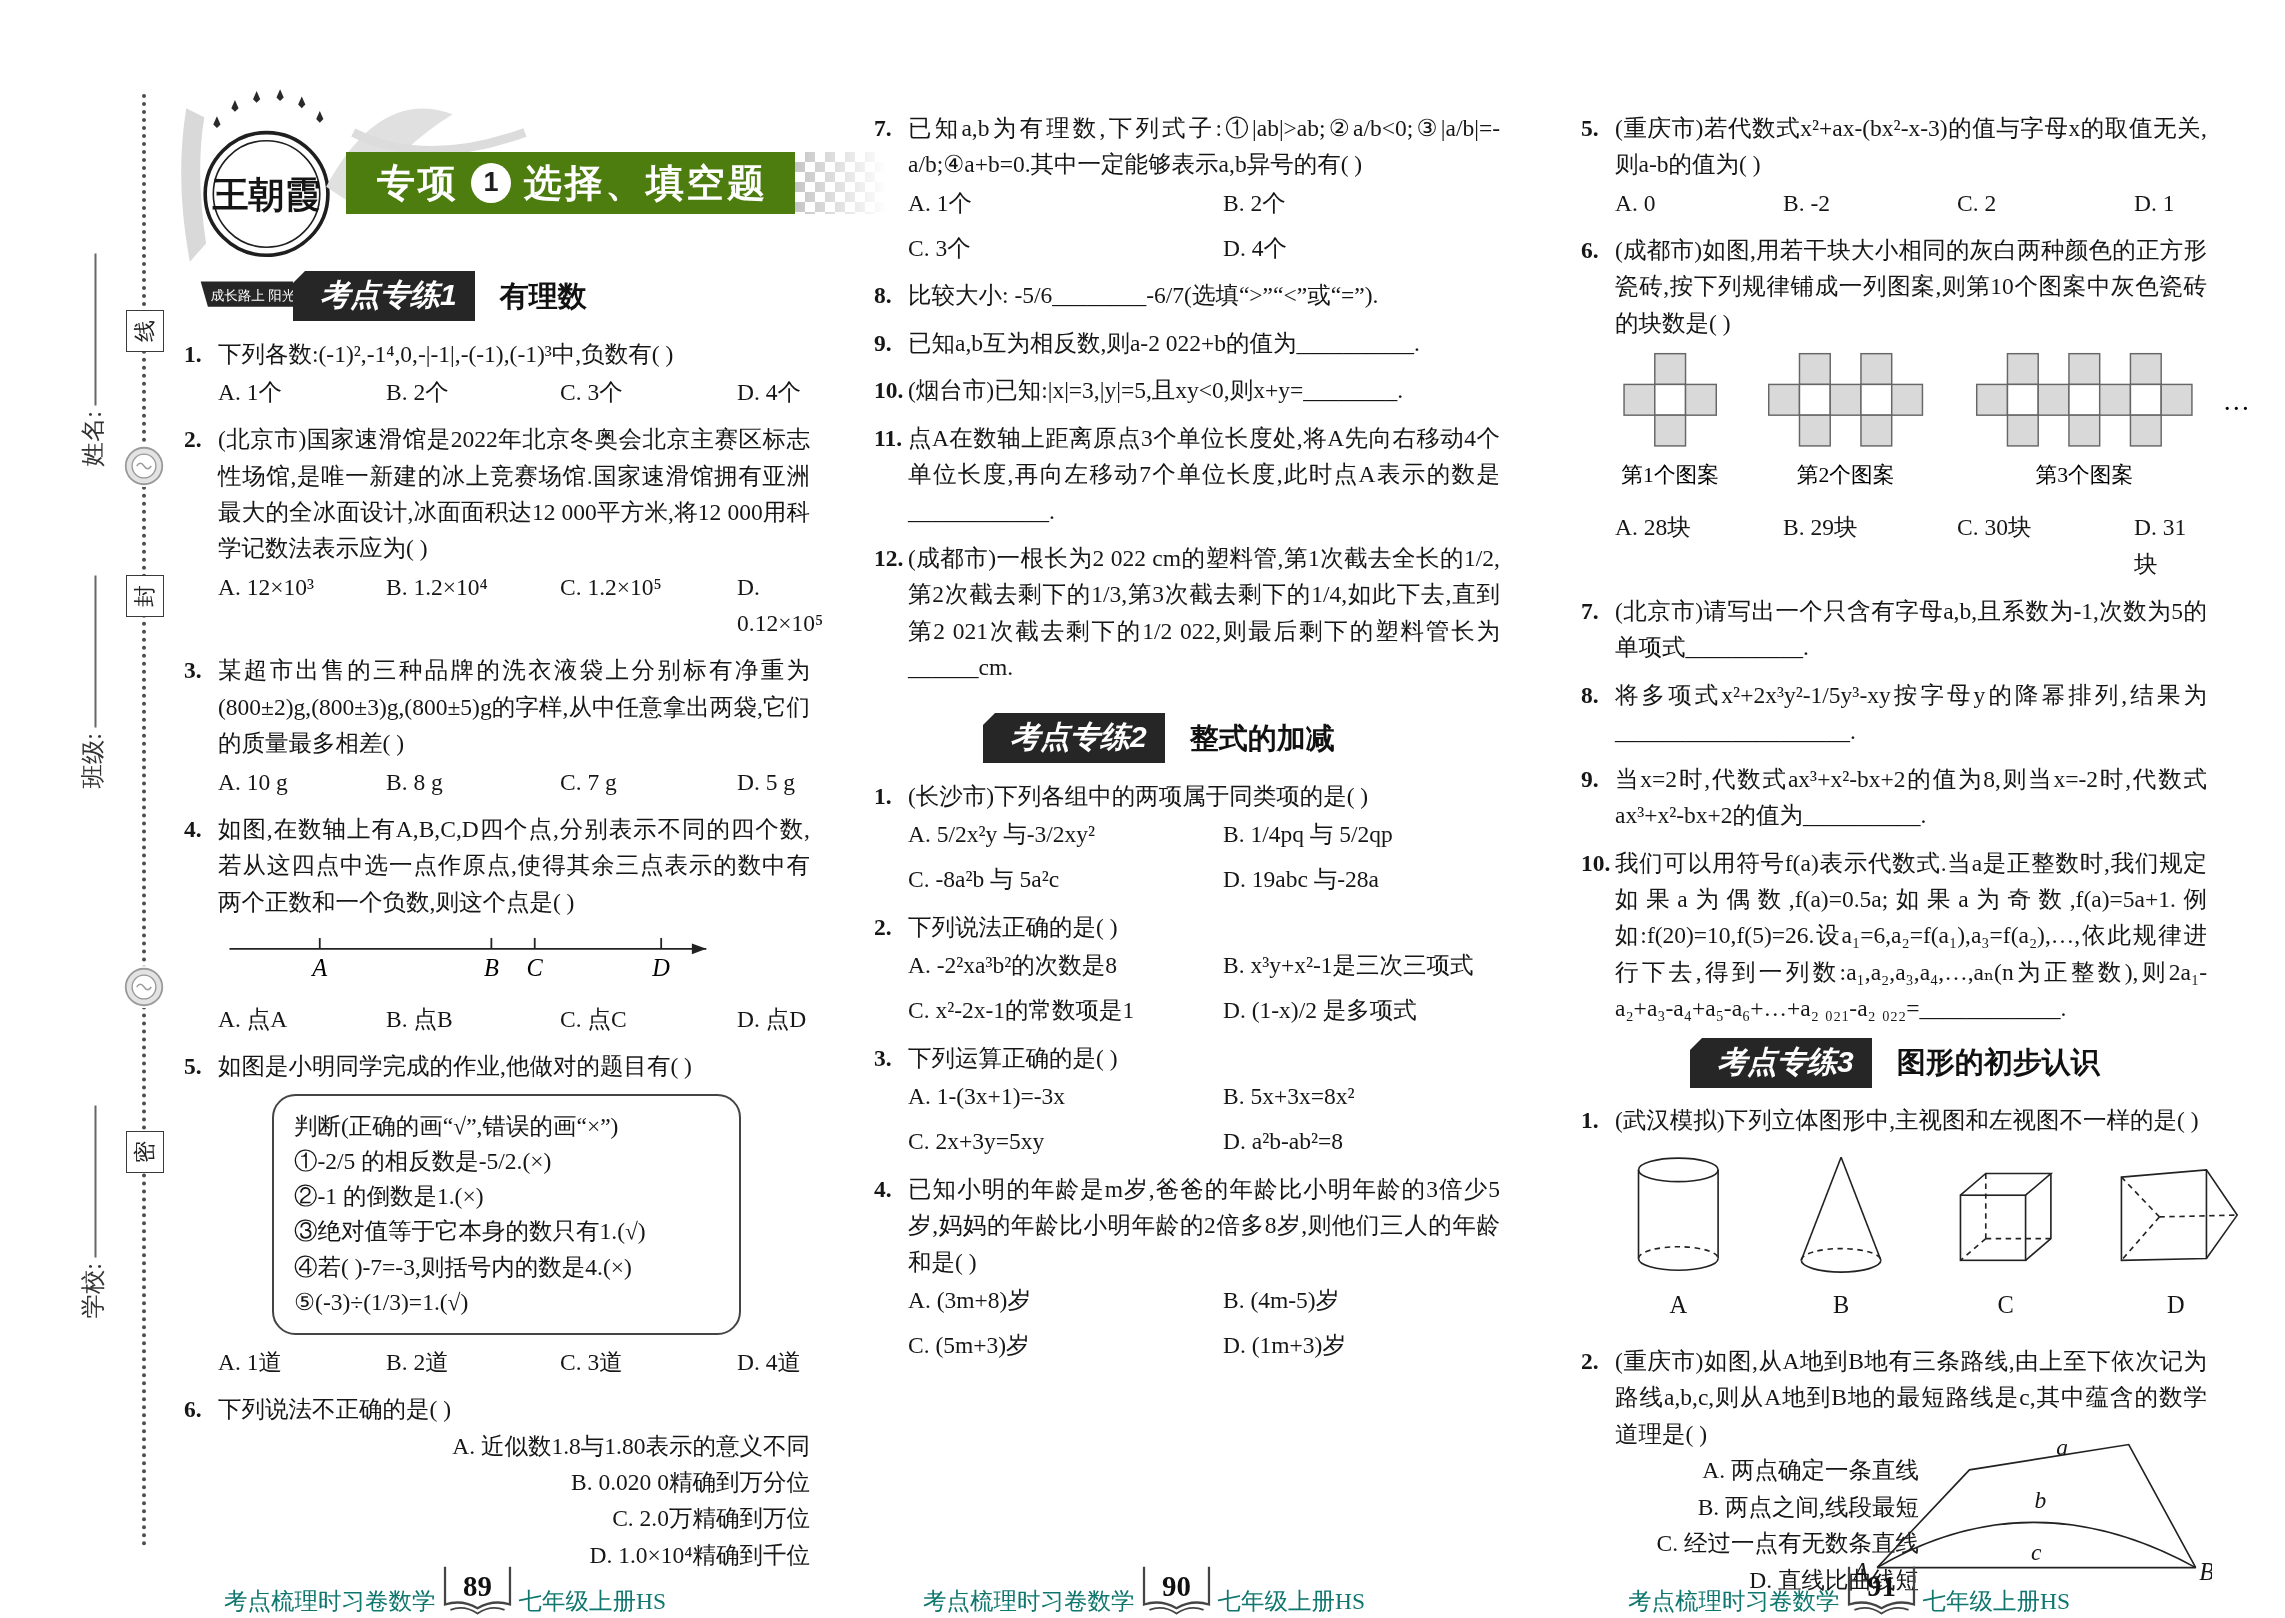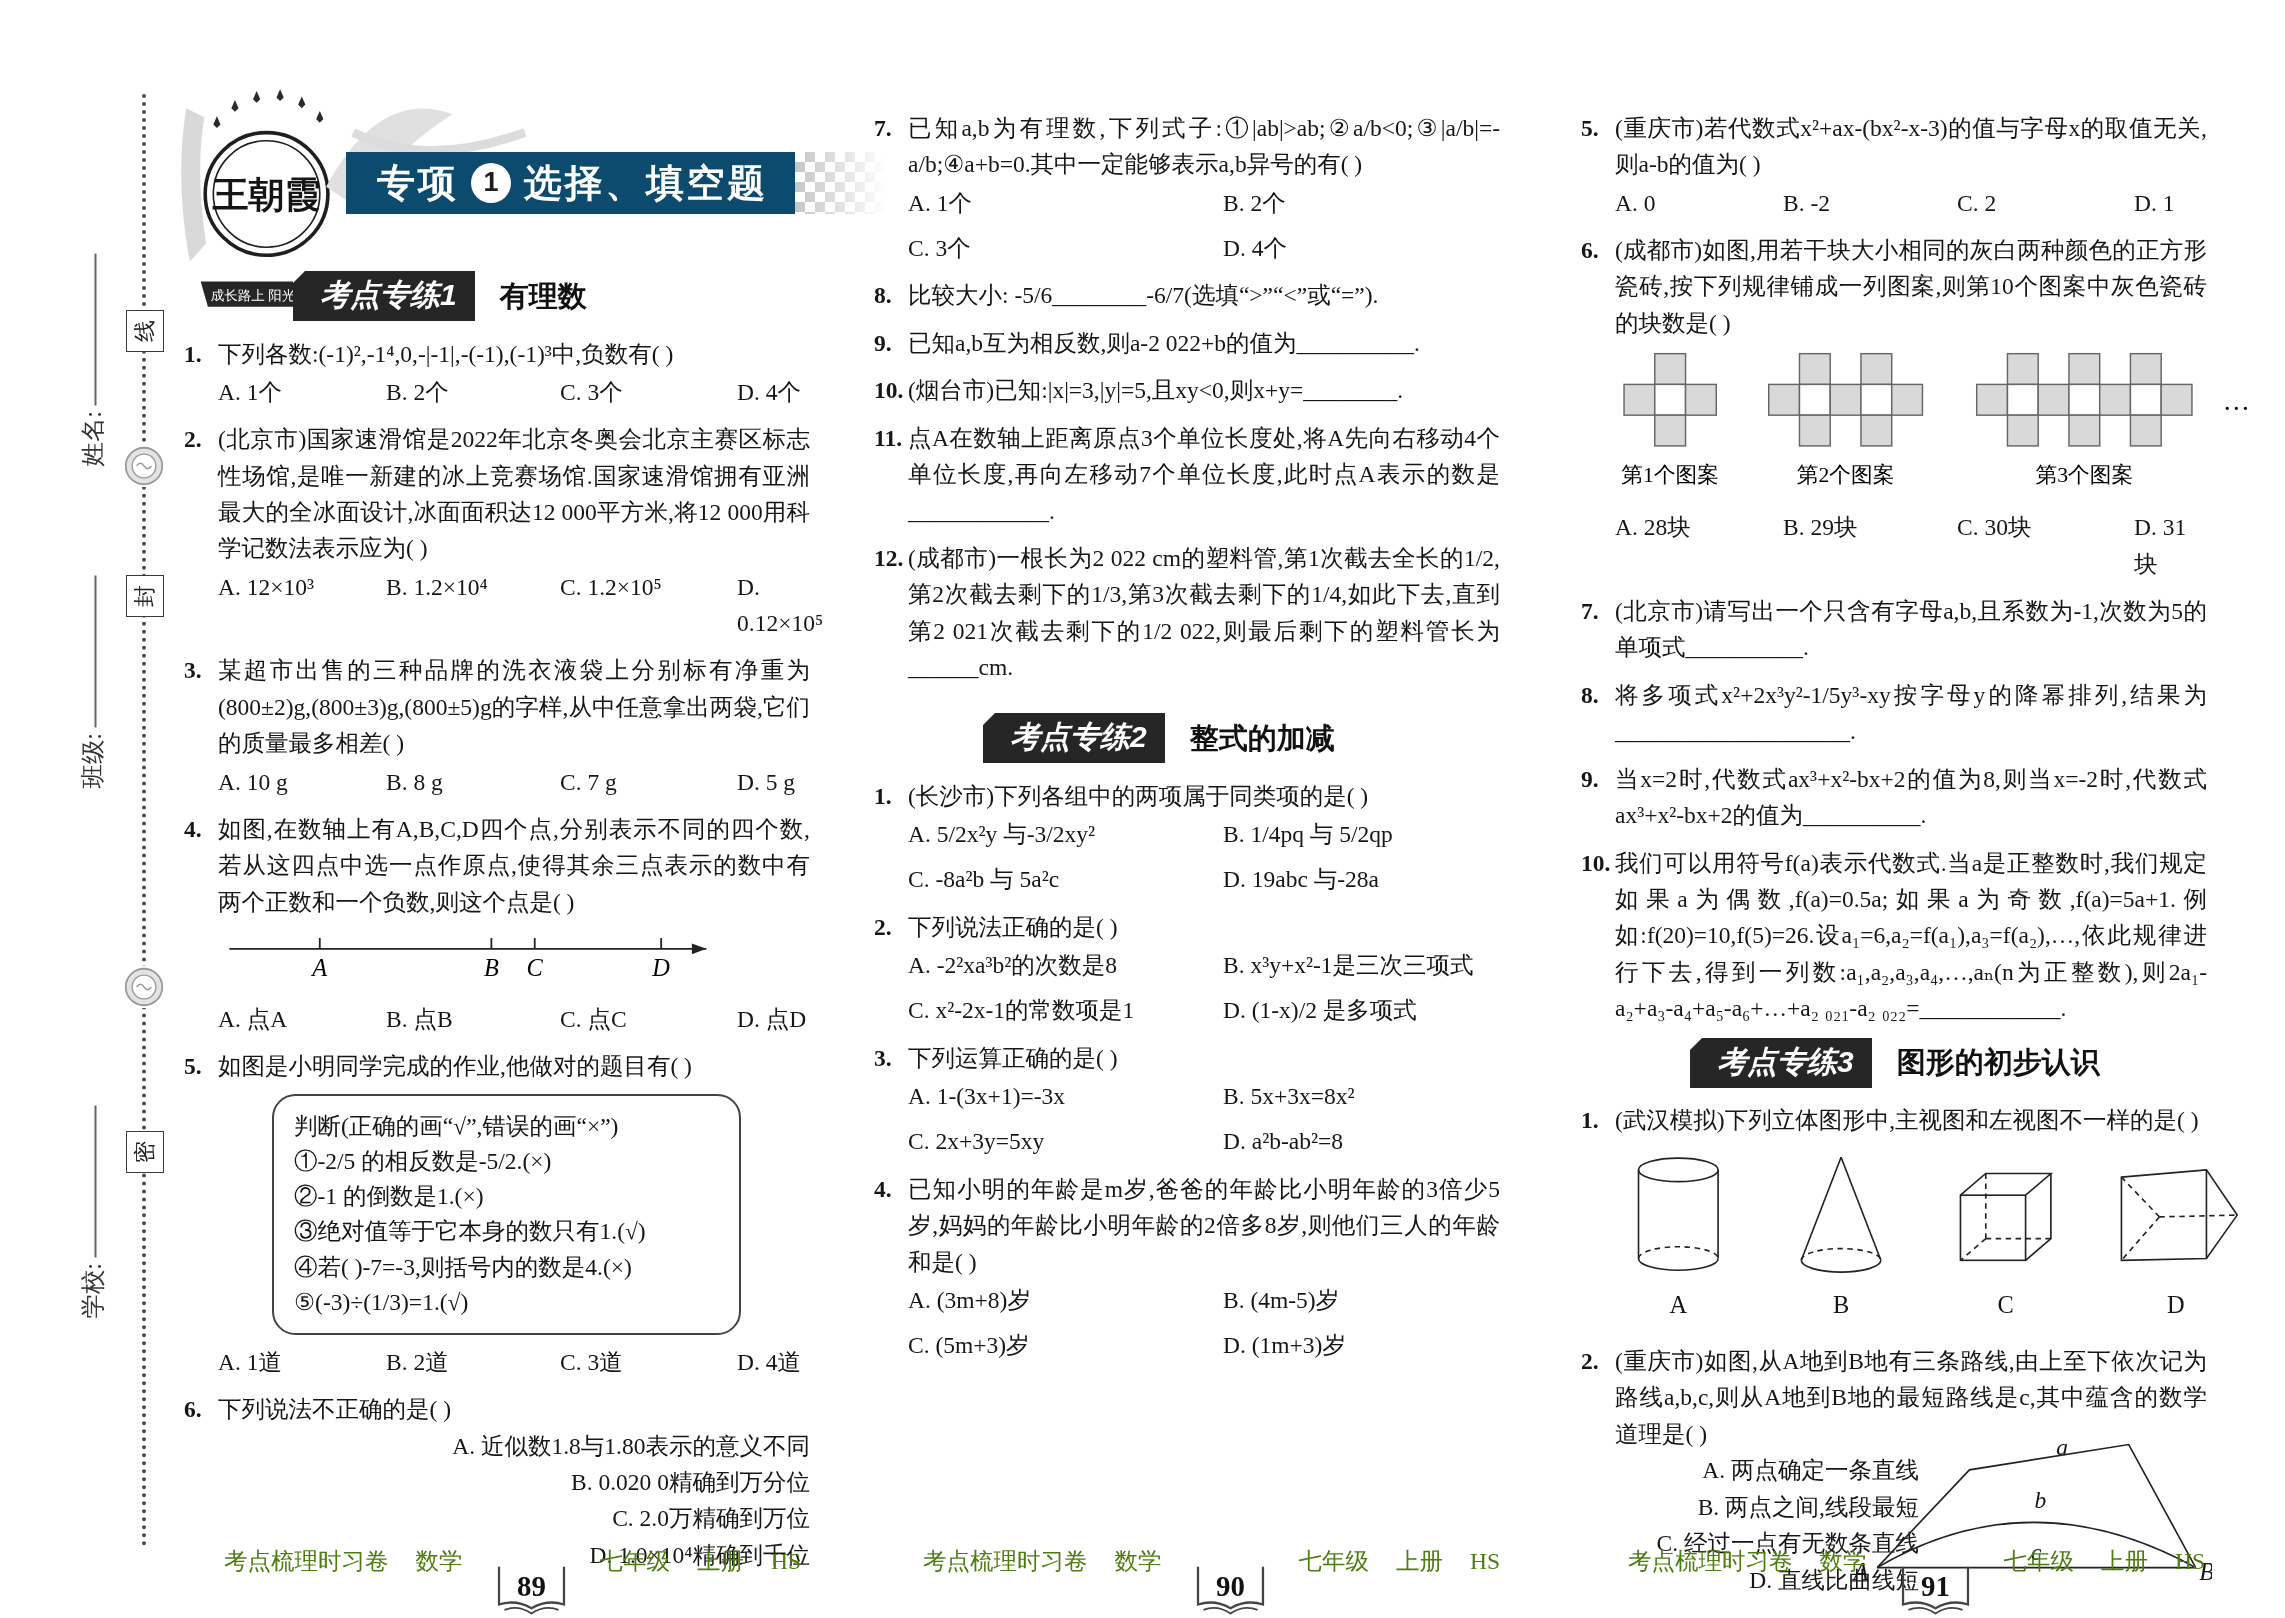--- a/index.html
+++ b/index.html
@@ -11,21 +11,21 @@
           font-size:24.4px;color:#333;display:flex;align-items:center;gap:5.4px;}
   .vfield .rule{display:inline-block;width:152px;height:5.4px;border-bottom:2.7px solid #666;}
   .sealbox{position:absolute;left:126px;width:36px;height:40px;border:1.8px solid #3a3a3a;background:#fff;
            display:flex;align-items:center;justify-content:center;z-index:3;}
   .sealbox span{transform:rotate(-90deg);font-size:22px;color:#222;}
   .sealstamp{position:absolute;left:123px;z-index:3;background:#fff;border-radius:50%;}
   
   .logo{position:absolute;left:170px;top:72px;width:194px;height:280px;}
   
   .banner{position:absolute;left:346px;top:152px;height:62px;display:flex;align-items:stretch;}
-  .banner .band{background:#0c4a6e;color:#fff;display:flex;align-items:center;gap:12.7px;padding:0 27px 0 31px;}
+  .banner .band{background:#4d7c0f;color:#fff;display:flex;align-items:center;gap:12.7px;padding:0 27px 0 31px;}
   .banner .band .bw{font-family:"Liberation Sans","DejaVu Sans",sans-serif;font-weight:900;font-size:38px;letter-spacing:2.7px;}
   .banner .num{width:40px;height:40px;border-radius:50%;background:#fff;color:#1e1e1e;display:flex;align-items:center;justify-content:center;
                font-family:"Liberation Sans",sans-serif;font-weight:900;font-size:27px;}
   .banner .checker{width:100px;position:relative;background:repeating-conic-gradient(#c6c6c6 0% 25%,#ffffff 0% 50%) 0 0/20px 20px;}
   .banner .checker::after{content:"";position:absolute;inset:0;background:linear-gradient(to right,rgba(255,255,255,0),#fff 92%);}
   .ribbon-deco{position:absolute;left:299px;top:78px;}
   
   .col{position:absolute;top:0;width:626px;text-align:justify;}
   #col1{left:184px;}
   #col2{left:874px;}
@@ -40,21 +40,21 @@
   .q{position:relative;padding-left:34px;margin-bottom:11px;}
   .qn{position:absolute;left:0;top:0;font-weight:700;}
   .opts4{display:grid;grid-template-columns:168px 174px 177px auto;margin-top:1.8px;text-align:left;}
   .opts2{display:grid;grid-template-columns:315px auto;row-gap:9px;margin-top:1.8px;text-align:left;}
   .optsv div{text-align:right;}
   .qfig{margin:9px 0 5.4px 0;}
   
   .jbox{border:2.3px solid #444;border-radius:23.5px;padding:12.7px 20px;margin:9px 17px 9px 54px;width:425px;line-height:1.5;}
   .jbox div{text-align:left;}
   
-  .footer{position:absolute;top:1543px;display:flex;align-items:flex-start;gap:27px;font-size:23.5px;color:#4d7c0f;}
+  .footer{position:absolute;top:1543px;display:flex;align-items:flex-end;font-size:23.5px;color:#0f766e;}
   .footer .bknum{position:relative;width:83px;height:56px;margin-top:20px;}
   
   .routewrap{position:absolute;right:-5.4px;top:87px;}
   svg text{font-family:"Liberation Serif","DejaVu Serif",serif;}
 </style>
 </head>
 <body>
 
 <div class="page">
 

